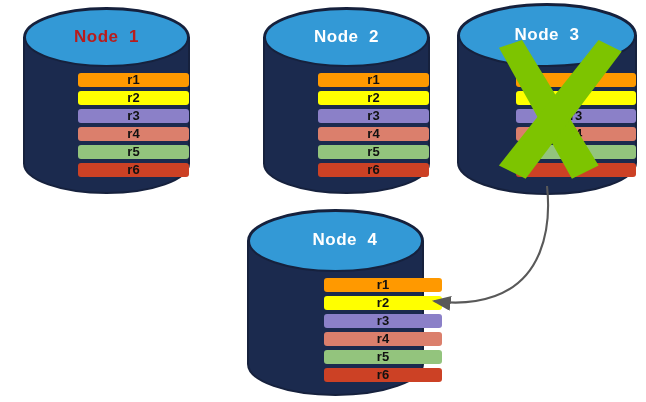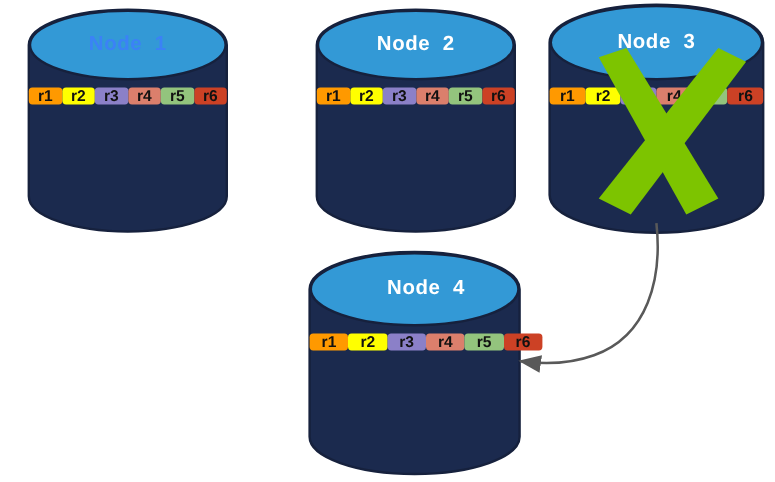--- a/index.html
+++ b/index.html
@@ -45,21 +45,21 @@
     letter-spacing: 0.5px;
     white-space: pre;
     pointer-events: none;
   }
 
   .rows {
     position: absolute;
     left: 0;
     width: 100%;
     display: flex;
-    flex-direction: row;
+    flex-direction: column;
     align-items: flex-end;
   }
 
   .row-bar {
     box-sizing: border-box;
     border-radius: 3px;
     text-align: center;
     font-weight: bold;
     font-size: 13px;
     color: #111111;
@@ -83,21 +83,21 @@
 </style>
 </head>
 <body style="background: rgb(255, 255, 255);">
 
 <div id="canvas">
     <div class="node" style="left: 24px; top: 8px; width: 165px; height: 185px;">
       <svg width="165" height="185" viewBox="0 0 165 185">
         <path d="M 0 29.5 L 0 155.5 A 82.5 29.5 0 0 0 165 155.5 L 165 29.5 A 82.5 29.5 0 0 0 0 29.5 Z" fill="#1B2A4E" stroke="#16213D" stroke-width="2"></path>
         <ellipse cx="82.5" cy="29.5" rx="81.5" ry="28.5" fill="#3399D6" stroke="#16213D" stroke-width="2"></ellipse>
       </svg>
-      <div class="node-label" style="top: 18.5px; color: #3b82f6;">Node  1</div>
+      <div class="node-label" style="top: 18.5px; color: #b91c1c;">Node  1</div>
       <div class="rows" style="top: 65px;">
         <div class="row-bar" style="background: rgb(255, 153, 0); color: rgb(17, 17, 17); width: 111px; margin-bottom: 4px;">r1</div>
         <div class="row-bar" style="background: rgb(255, 255, 0); color: rgb(17, 17, 17); width: 111px; margin-bottom: 4px;">r2</div>
         <div class="row-bar" style="background: rgb(139, 128, 200); color: rgb(17, 17, 17); width: 111px; margin-bottom: 4px;">r3</div>
         <div class="row-bar" style="background: rgb(219, 127, 108); color: rgb(17, 17, 17); width: 111px; margin-bottom: 4px;">r4</div>
         <div class="row-bar" style="background: rgb(147, 196, 125); color: rgb(17, 17, 17); width: 111px; margin-bottom: 4px;">r5</div>
         <div class="row-bar" style="background: rgb(204, 65, 37); color: rgb(17, 17, 17); width: 111px; margin-bottom: 4px;">r6</div>
       </div>
     </div>
     <div class="node" style="left: 250px; top: 8px; width: 165px; height: 185px; margin-left: 14px;">
@@ -129,21 +129,21 @@
         <div class="row-bar" style="background: rgb(147, 196, 125); color: rgb(17, 17, 17); width: 120px; margin-bottom: 4px;">r5</div>
         <div class="row-bar" style="background: rgb(204, 65, 37); color: rgb(17, 17, 17); width: 120px; margin-bottom: 4px;">r6</div>
       </div>
       <svg class="xmark" width="178" height="190" viewBox="0 0 100 100" preserveAspectRatio="none" style="left: 0px; top: 0px;">
         <g fill="#7DC400">
           <path d="M 23 23 L 36 19 L 79 85 L 64 92 Z"></path>
           <path d="M 79 19 L 92 25 L 38 92 L 23 85 Z"></path>
         </g>
       </svg>
     </div>
-    <div class="node" style="left: 258px; top: 210px; width: 194px; height: 185px;">
+    <div class="node" style="left: 248px; top: 210px; width: 194px; height: 185px;">
       <svg width="175" height="185" viewBox="0 0 175 185">
         <path d="M 0 31 L 0 154 A 87.5 31 0 0 0 175 154 L 175 31 A 87.5 31 0 0 0 0 31 Z" fill="#1B2A4E" stroke="#16213D" stroke-width="2"></path>
         <ellipse cx="87.5" cy="31" rx="86.5" ry="30" fill="#3399D6" stroke="#16213D" stroke-width="2"></ellipse>
       </svg>
       <div class="node-label" style="top: 20px; color: rgb(255, 255, 255);">Node  4</div>
       <div class="rows" style="top: 68px;">
         <div class="row-bar" style="background: rgb(255, 153, 0); color: rgb(17, 17, 17); width: 118px; margin-bottom: 4px;">r1</div>
         <div class="row-bar" style="background: rgb(255, 255, 0); color: rgb(17, 17, 17); width: 118px; margin-bottom: 4px;">r2</div>
         <div class="row-bar" style="background: rgb(139, 128, 200); color: rgb(17, 17, 17); width: 118px; margin-bottom: 4px;">r3</div>
         <div class="row-bar" style="background: rgb(219, 127, 108); color: rgb(17, 17, 17); width: 118px; margin-bottom: 4px;">r4</div>

